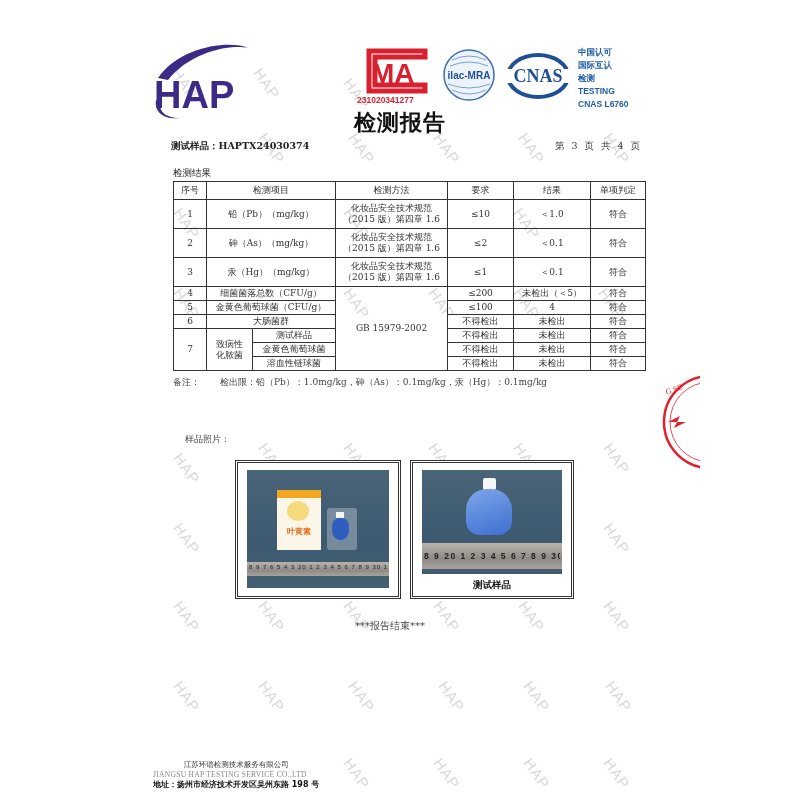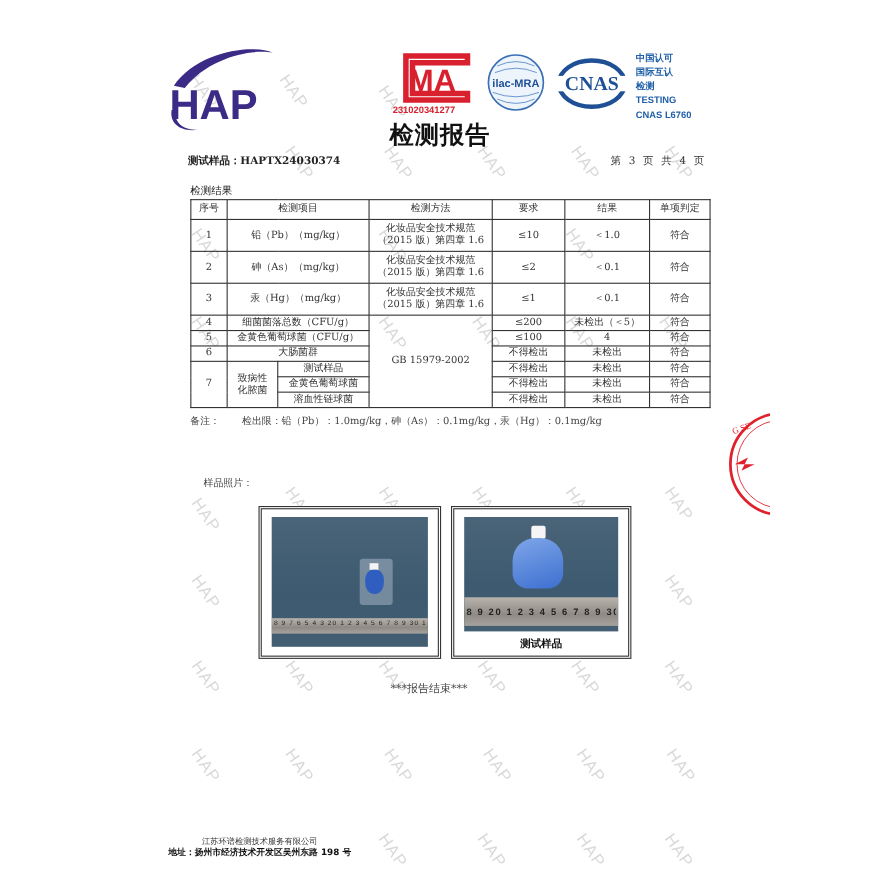--- a/index.html
+++ b/index.html
@@ -241,20 +241,24 @@
   </table>
 
 <div class="abs note">
   <span class="lbl">备注：</span><span>检出限：铅（Pb）：1.0mg/kg，砷（As）：0.1mg/kg，汞（Hg）：0.1mg/kg</span>
 </div>
 
 <div class="abs photo-label">样品照片：</div>
 
 <div class="frame" style="left:235px;top:460px;width:166px;height:139px">
   <div class="photo" style="left:9px;top:7px;width:142px;height:118px">
+    <div style="position:absolute;left:30px;top:20px;width:44px;height:60px;background:#fbf6e8;border-top:8px solid #f0a820;box-sizing:border-box">
+      <div style="position:absolute;left:10px;top:3px;width:22px;height:20px;border-radius:50%;background:#f6d97a"></div>
+      <div style="position:absolute;left:0;right:0;top:28px;text-align:center;font-family:'DejaVu Sans',sans-serif;font-size:8px;font-weight:bold;color:#e07020">叶黄素</div>
+    </div>
     <div style="position:absolute;left:80px;top:38px;width:30px;height:42px;background:rgba(220,230,240,0.35);border-radius:3px">
       <div style="position:absolute;left:9px;top:4px;width:8px;height:6px;background:#f4f4f4"></div>
       <div style="position:absolute;left:5px;top:10px;width:17px;height:22px;background:#2f5ec0;border-radius:40% 40% 45% 45%"></div>
     </div>
     <div class="ruler" style="top:92px;height:14px">
       <div class="ruler-text" style="top:2px;font-size:6px;letter-spacing:1px">8 9 7 6 5 4 3 20 1 2 3 4 5 6 7 8 9 30 1 2 3 4 5 6 7</div>
     </div>
   </div>
 </div>
 
@@ -275,14 +279,15 @@
   <svg width="80" height="100" viewBox="0 0 80 100">
     <circle cx="50" cy="50" r="46" fill="none" stroke="#e0202a" stroke-width="2.5"></circle>
     <circle cx="50" cy="50" r="40" fill="none" stroke="#e0202a" stroke-width="0.8"></circle>
     <polygon points="8,50 20,44 14,56 26,50 12,50" fill="#e0202a"></polygon>
     <text x="6" y="18" font-family="Liberation Serif, serif" font-size="8" fill="#e0202a" transform="rotate(-20 20 18)">G SE</text>
   </svg>
 </div>
 
 <div class="abs footer">
   <div class="f1">江苏环谱检测技术服务有限公司</div>
+  <div class="f2">JIANGSU HAP TESTING SERVICE CO.,LTD</div>
   <div class="f3">地址：扬州市经济技术开发区吴州东路 198 号</div>
 </div>
 
 </body></html>

